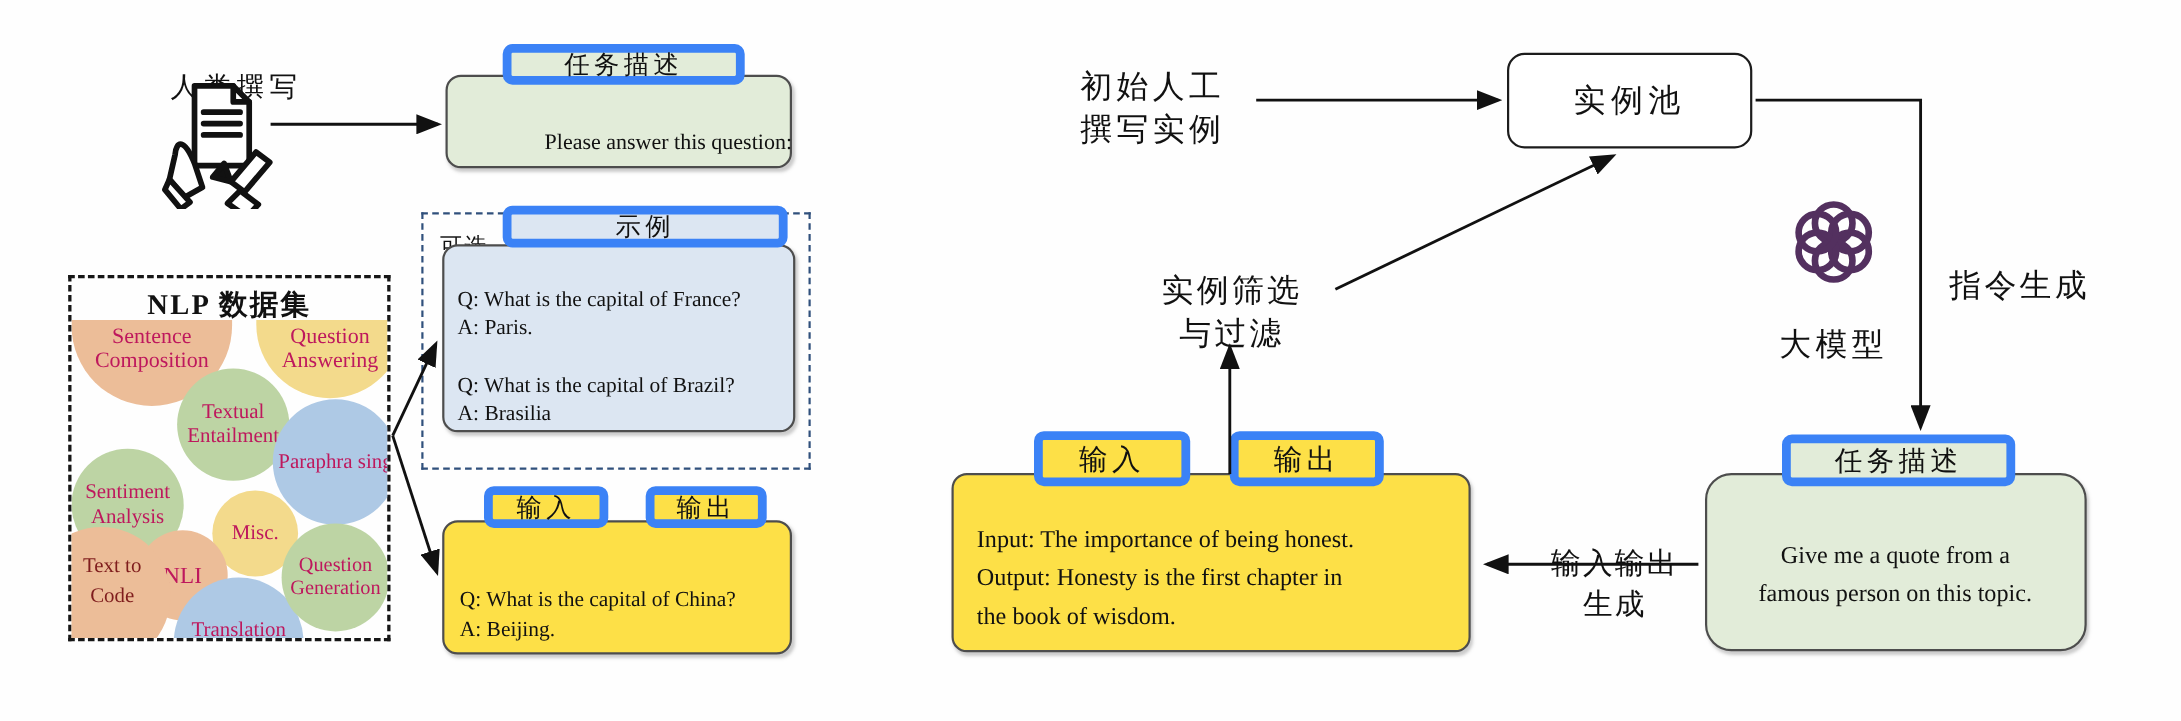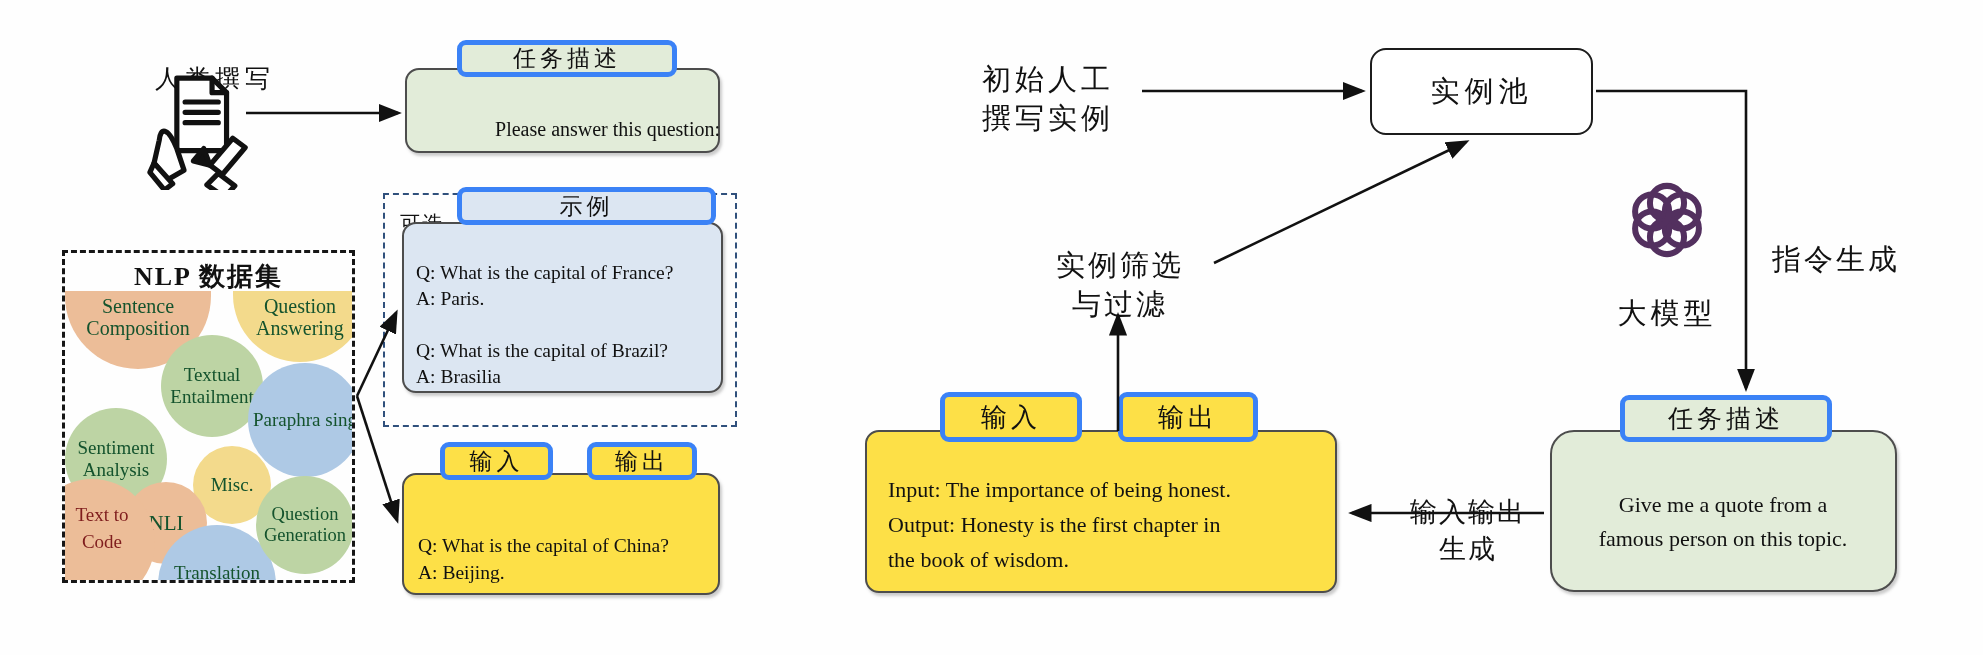--- a/index.html
+++ b/index.html
@@ -9,21 +9,21 @@
   }
   .abs{position:absolute;margin-top:20px;}
   .ml{white-space:pre-line;}
 
   
   .panelbox{
     position:absolute;box-sizing:border-box;border:2px solid #4d4d4d;border-radius:14px;
     box-shadow:2px 3px 3px rgba(110,110,110,.35);
   }
   .tab{
-    position:absolute;box-sizing:border-box;border:5px solid #3b82f6;border-radius:9px;
+    position:absolute;box-sizing:border-box;border:8px solid #3b82f6;border-radius:9px;
     display:flex;align-items:center;justify-content:center;
     font-size:23px;letter-spacing:4px;z-index:5;font-family:Liberation Serif, serif;
   }
   .green{background:#e2ecd9;}
   .blue{background:#dce6f2;}
   .yellow{background:#fde047;}
   .white{background:#ffffff;}
 
   
   .human-label{left:130px;top:42px;width:170px;font-size:25px;letter-spacing:5px;text-align:center;}
@@ -31,21 +31,21 @@
   .task-tab-l{left:457px;top:40px;width:220px;height:37px;}
   .task-text-l{left:405px;top:98px;width:315px;font-size:20px;text-align:right;}
 
   .nlp-box{
     left:62px;top:230px;width:293px;height:333px;box-sizing:border-box;
     border:3.5px dashed #161616;overflow:hidden;
   }
   .nlp-title{position:absolute;left:0;top:6px;width:100%;text-align:center;
     font-size:26px;font-weight:bold;letter-spacing:2px;z-index:4;}
   .bubble{position:absolute;display:flex;align-items:center;justify-content:center;
-    text-align:center;font-size:19px;line-height:22px;color:#14532d;}
+    text-align:center;font-size:19px;line-height:22px;color:#be185d;}
   .disc{border-radius:50%;}
   .half-down{border-radius:0 0 999px 999px;align-items:flex-start;padding-top:4px;}
   .half-up{border-radius:999px 999px 0 0;align-items:flex-end;padding-bottom:2px;}
   .b-orange{background:#ecbd98;}
   .b-yellow{background:#f3da8c;}
   .b-green{background:#bdd4a4;}
   .b-blue{background:#aec9e5;}
   .bub-sc{left:0px;top:38px;width:146px;height:74px;font-size:20px;}
   .bub-qa{left:168px;top:38px;width:134px;height:67px;font-size:20px;}
   .bub-te{left:96px;top:82px;width:102px;height:102px;}

